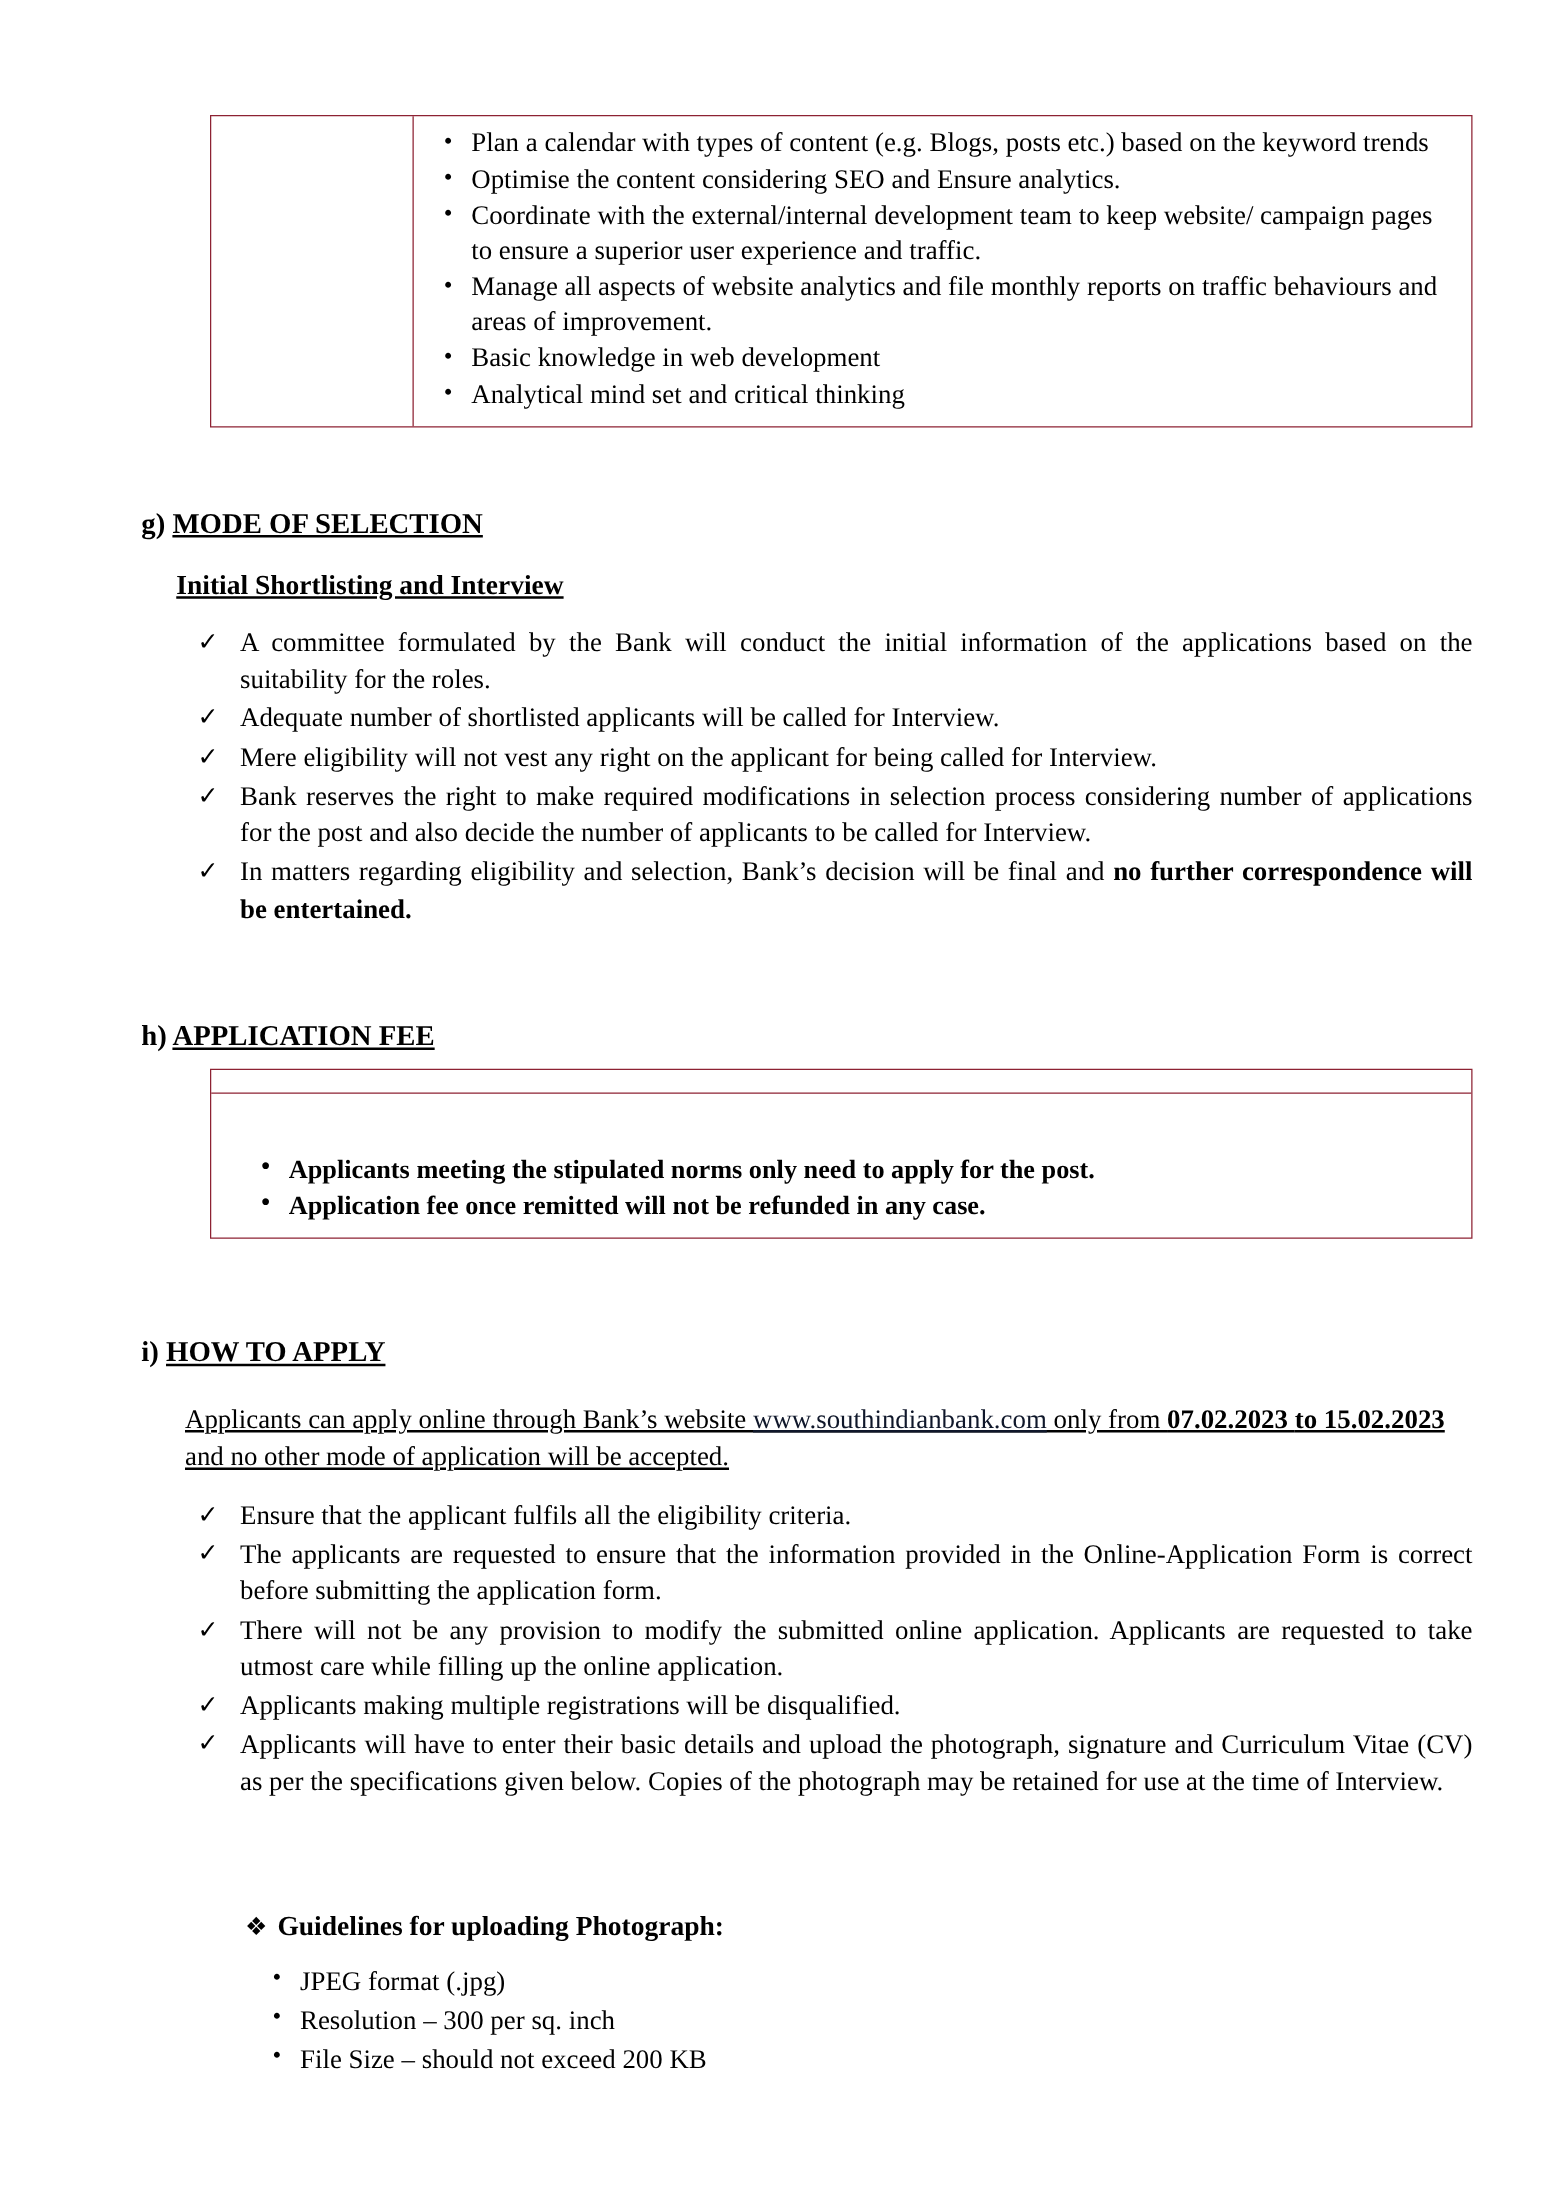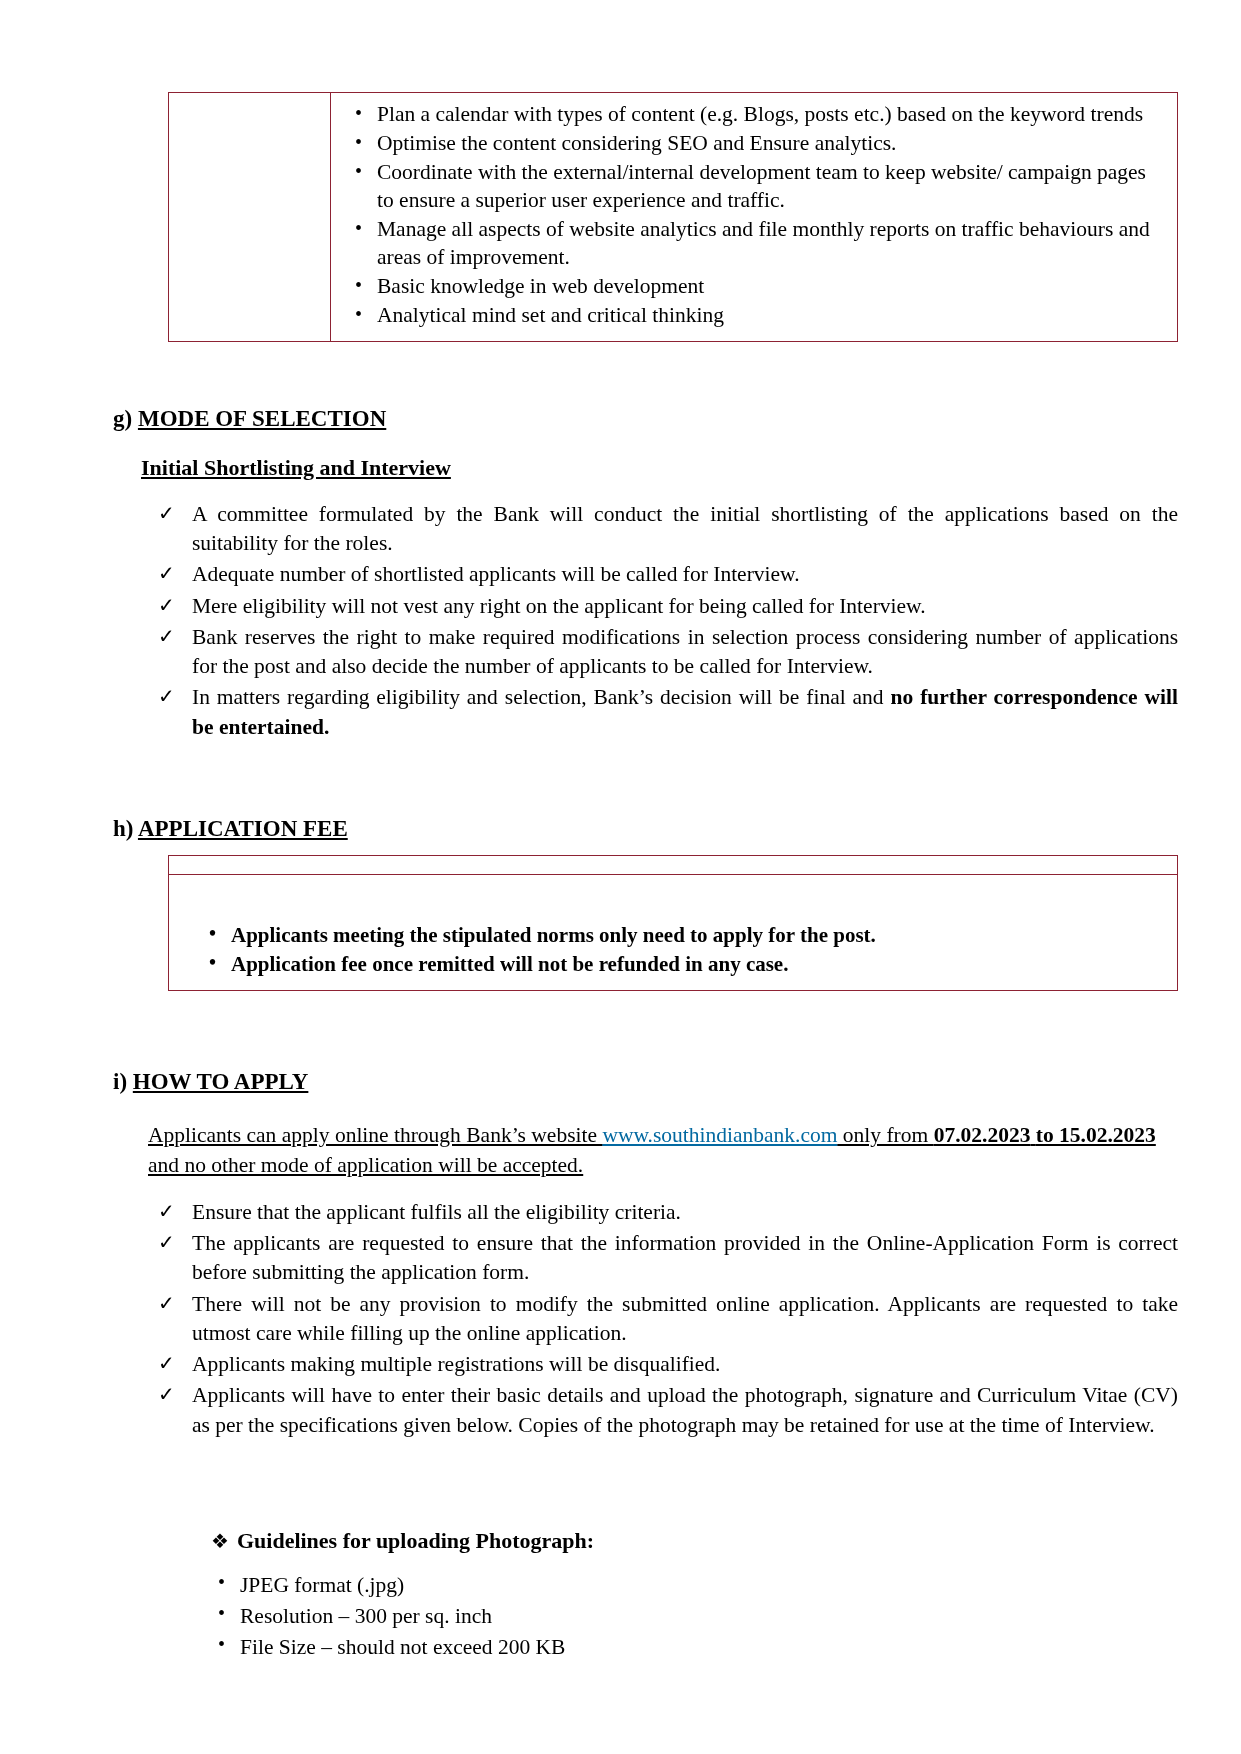--- a/index.html
+++ b/index.html
@@ -149,33 +149,32 @@
     position: absolute;
     left: 148px;
     top: 1121px;
     width: 1030px;
     font-size: 21.5px;
     line-height: 1.38;
     text-decoration: underline;
   }
   .apply-para a,
   .apply-para .link {
-    color: #0369a1;
+    color: #0f172a;
     text-decoration: underline;
   }
   .apply-para .bold { font-weight: bold; }
 
   
   .guide-head {
     position: absolute;
     left: 196px;
     top: 1528px;
     font-weight: bold;
     font-size: 22px;
-    margin-left: 15px;
   }
   .guide-head .diamond {
     font-family: "DejaVu Sans", sans-serif;
     font-size: 20px;
     margin-right: 8px;
   }
   ul.guide-list {
     list-style: none;
     margin: 0;
     padding: 0;
@@ -218,21 +217,21 @@
   </div>
 
   <div class="sec-head" style="left:113px; top:406px;">
     <span class="lbl">g)</span>
     <span class="ttl">MODE OF SELECTION</span>
   </div>
 
   <div class="sub-head" style="left:141px; top:455px;text-decoration:underline;">Initial Shortlisting and Interview</div>
 
   <ul class="check-list" style="left:148px; top:500px; width:1030px;">
-    <li class="just">A committee formulated by the Bank will conduct the initial shortlisting of the applications based on the suitability for the roles.</li>
+    <li class="just">A committee formulated by the Bank will conduct the initial information of the applications based on the suitability for the roles.</li>
     <li class="just">Adequate number of shortlisted applicants will be called for Interview.</li>
     <li class="just">Mere eligibility will not vest any right on the applicant for being called for Interview.</li>
     <li class="just">Bank reserves the right to make required modifications in selection process considering number of applications for the post and also decide the number of applicants to be called for Interview.</li>
     <li class="just">
       <span>In matters regarding eligibility and selection, Bank’s decision will be final and </span><b class="strong">no further correspondence will be entertained.</b>
     </li>
   </ul>
 
   <div class="sec-head" style="left:113px; top:816px;">
     <span class="lbl">h)</span>

